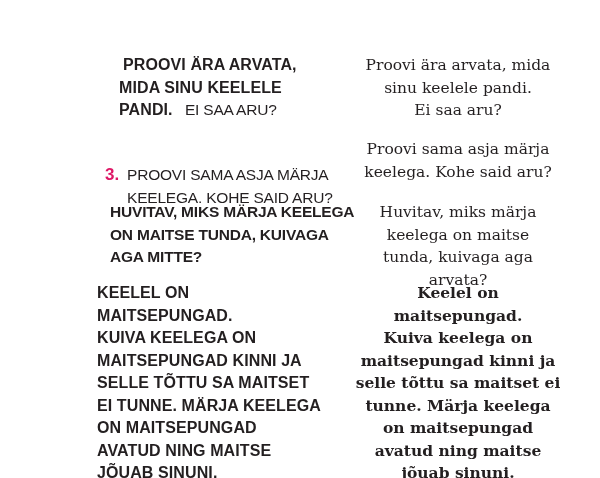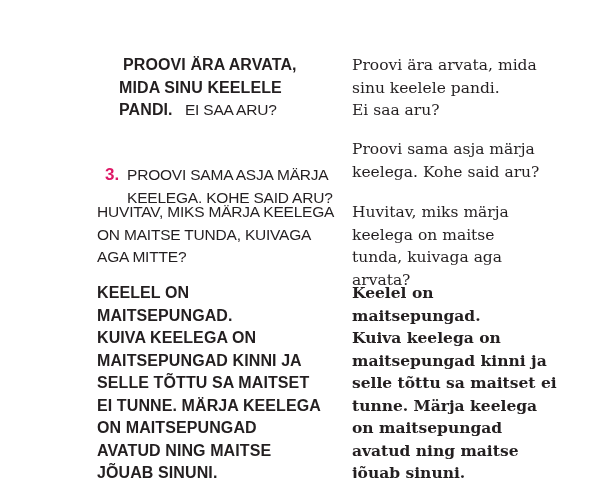--- a/index.html
+++ b/index.html
@@ -41,41 +41,42 @@
     color: var(--accent, #de1766);
     width: 22px;
     flex: 0 0 22px;
   }
   
   .serif {
     font-family: "DejaVu Serif", serif;
     font-size: 15.5px;
     line-height: 22.5px;
     color: var(--text, #231f20);
+    text-align: center;
   }
   .serif.b { font-weight: 700; }
 </style>
 </head>
 <body>
 
 <div class="page">
 
   <div class="sec sans" style="left:107px; top:42px; width:235px;"><span class="b">PROOVI ÄRA ARVATA,
 MIDA SINU KEELELE
 PANDI.</span> <span class="r">EI SAA ARU?</span></div>
 
   <div class="sec" style="left:85px; top:126px; width:260px;">
     <div class="step-row">
       <span class="step-num">3.</span>
       <span class="sans r sec-inline" style="white-space:pre-line;">PROOVI SAMA ASJA MÄRJA
 KEELEGA. KOHE SAID ARU?</span>
     </div>
   </div>
 
-  <div class="sec sans r" style="left:85px; top:189px; width:260px;">HUVITAV, MIKS MÄRJA KEELEGA
+  <div class="sec sans r" style="left:98px; top:189px; width:260px;font-weight:bold;">HUVITAV, MIKS MÄRJA KEELEGA
 ON MAITSE TUNDA, KUIVAGA
 AGA MITTE?</div>
 
   <div class="sec sans b" style="left:85px; top:270px; width:260px;">KEELEL ON
 MAITSEPUNGAD.
 KUIVA KEELEGA ON
 MAITSEPUNGAD KINNI JA
 SELLE TÕTTU SA MAITSET
 EI TUNNE. MÄRJA KEELEGA
 ON MAITSEPUNGAD

